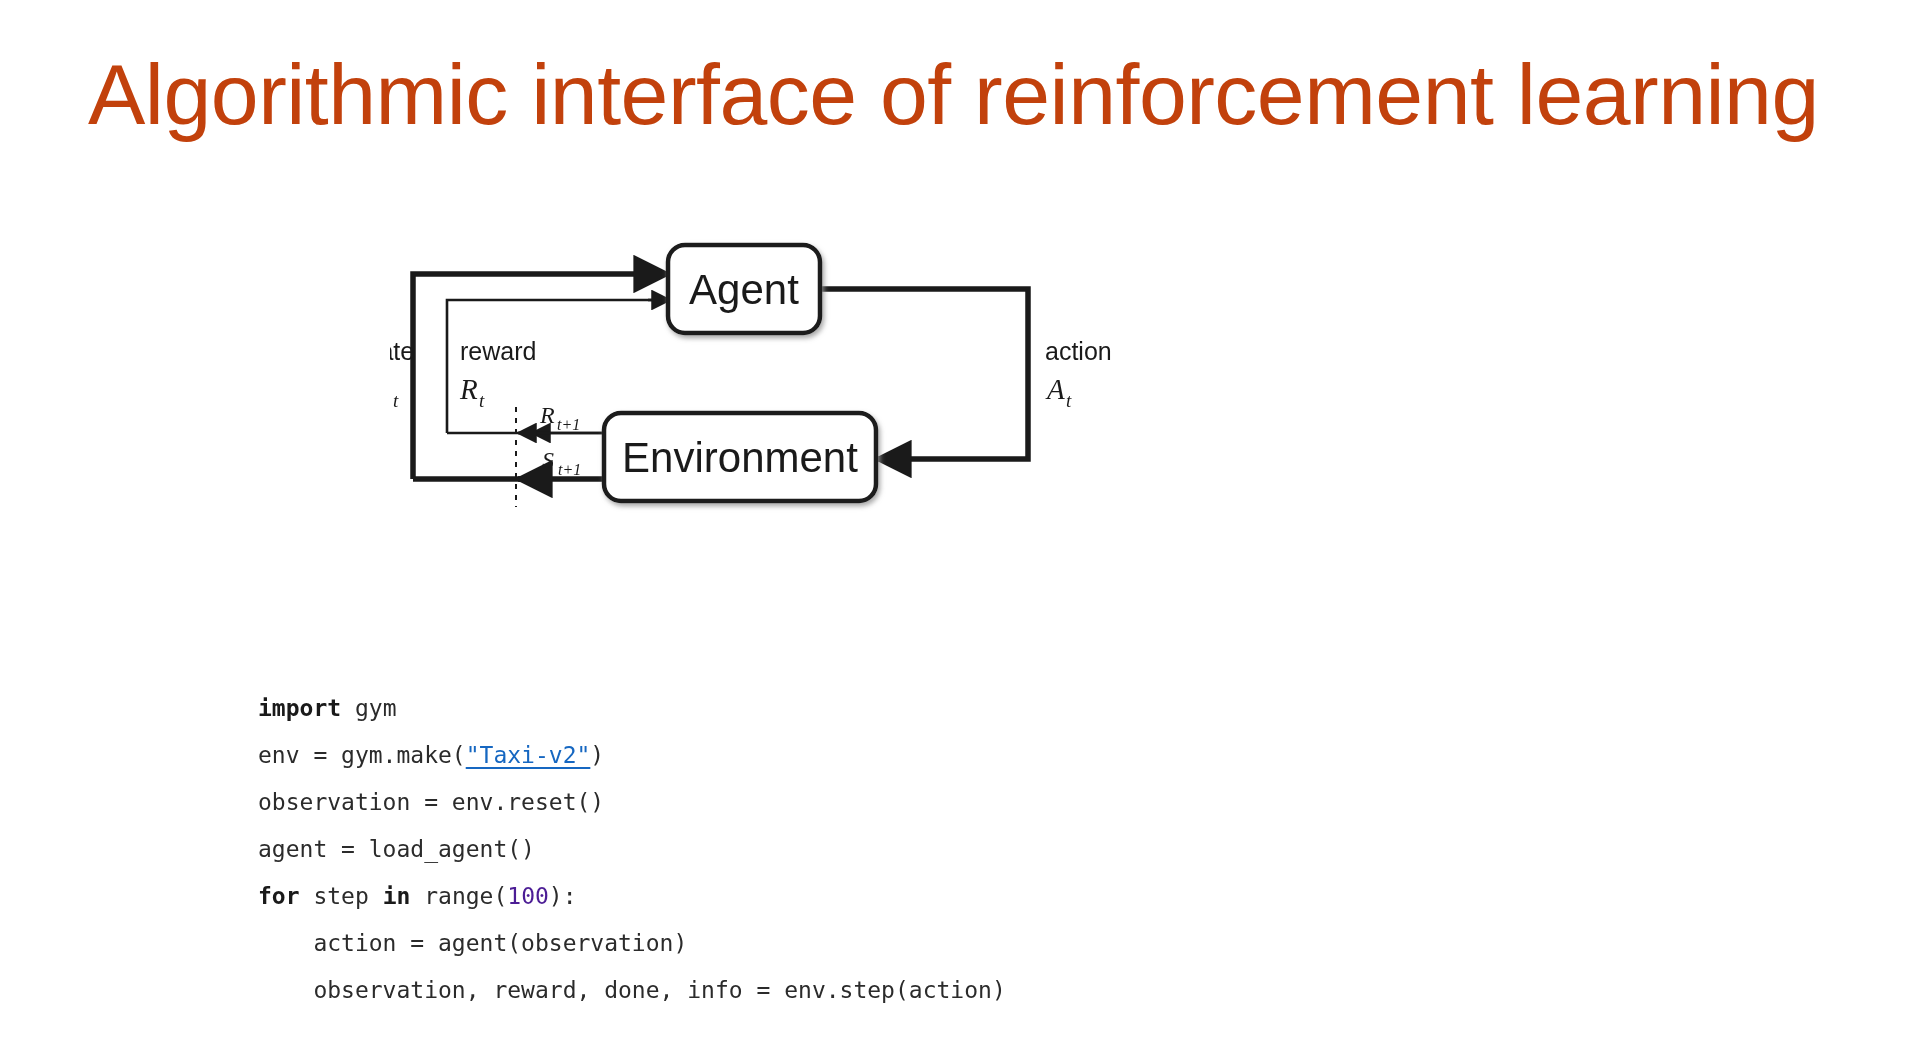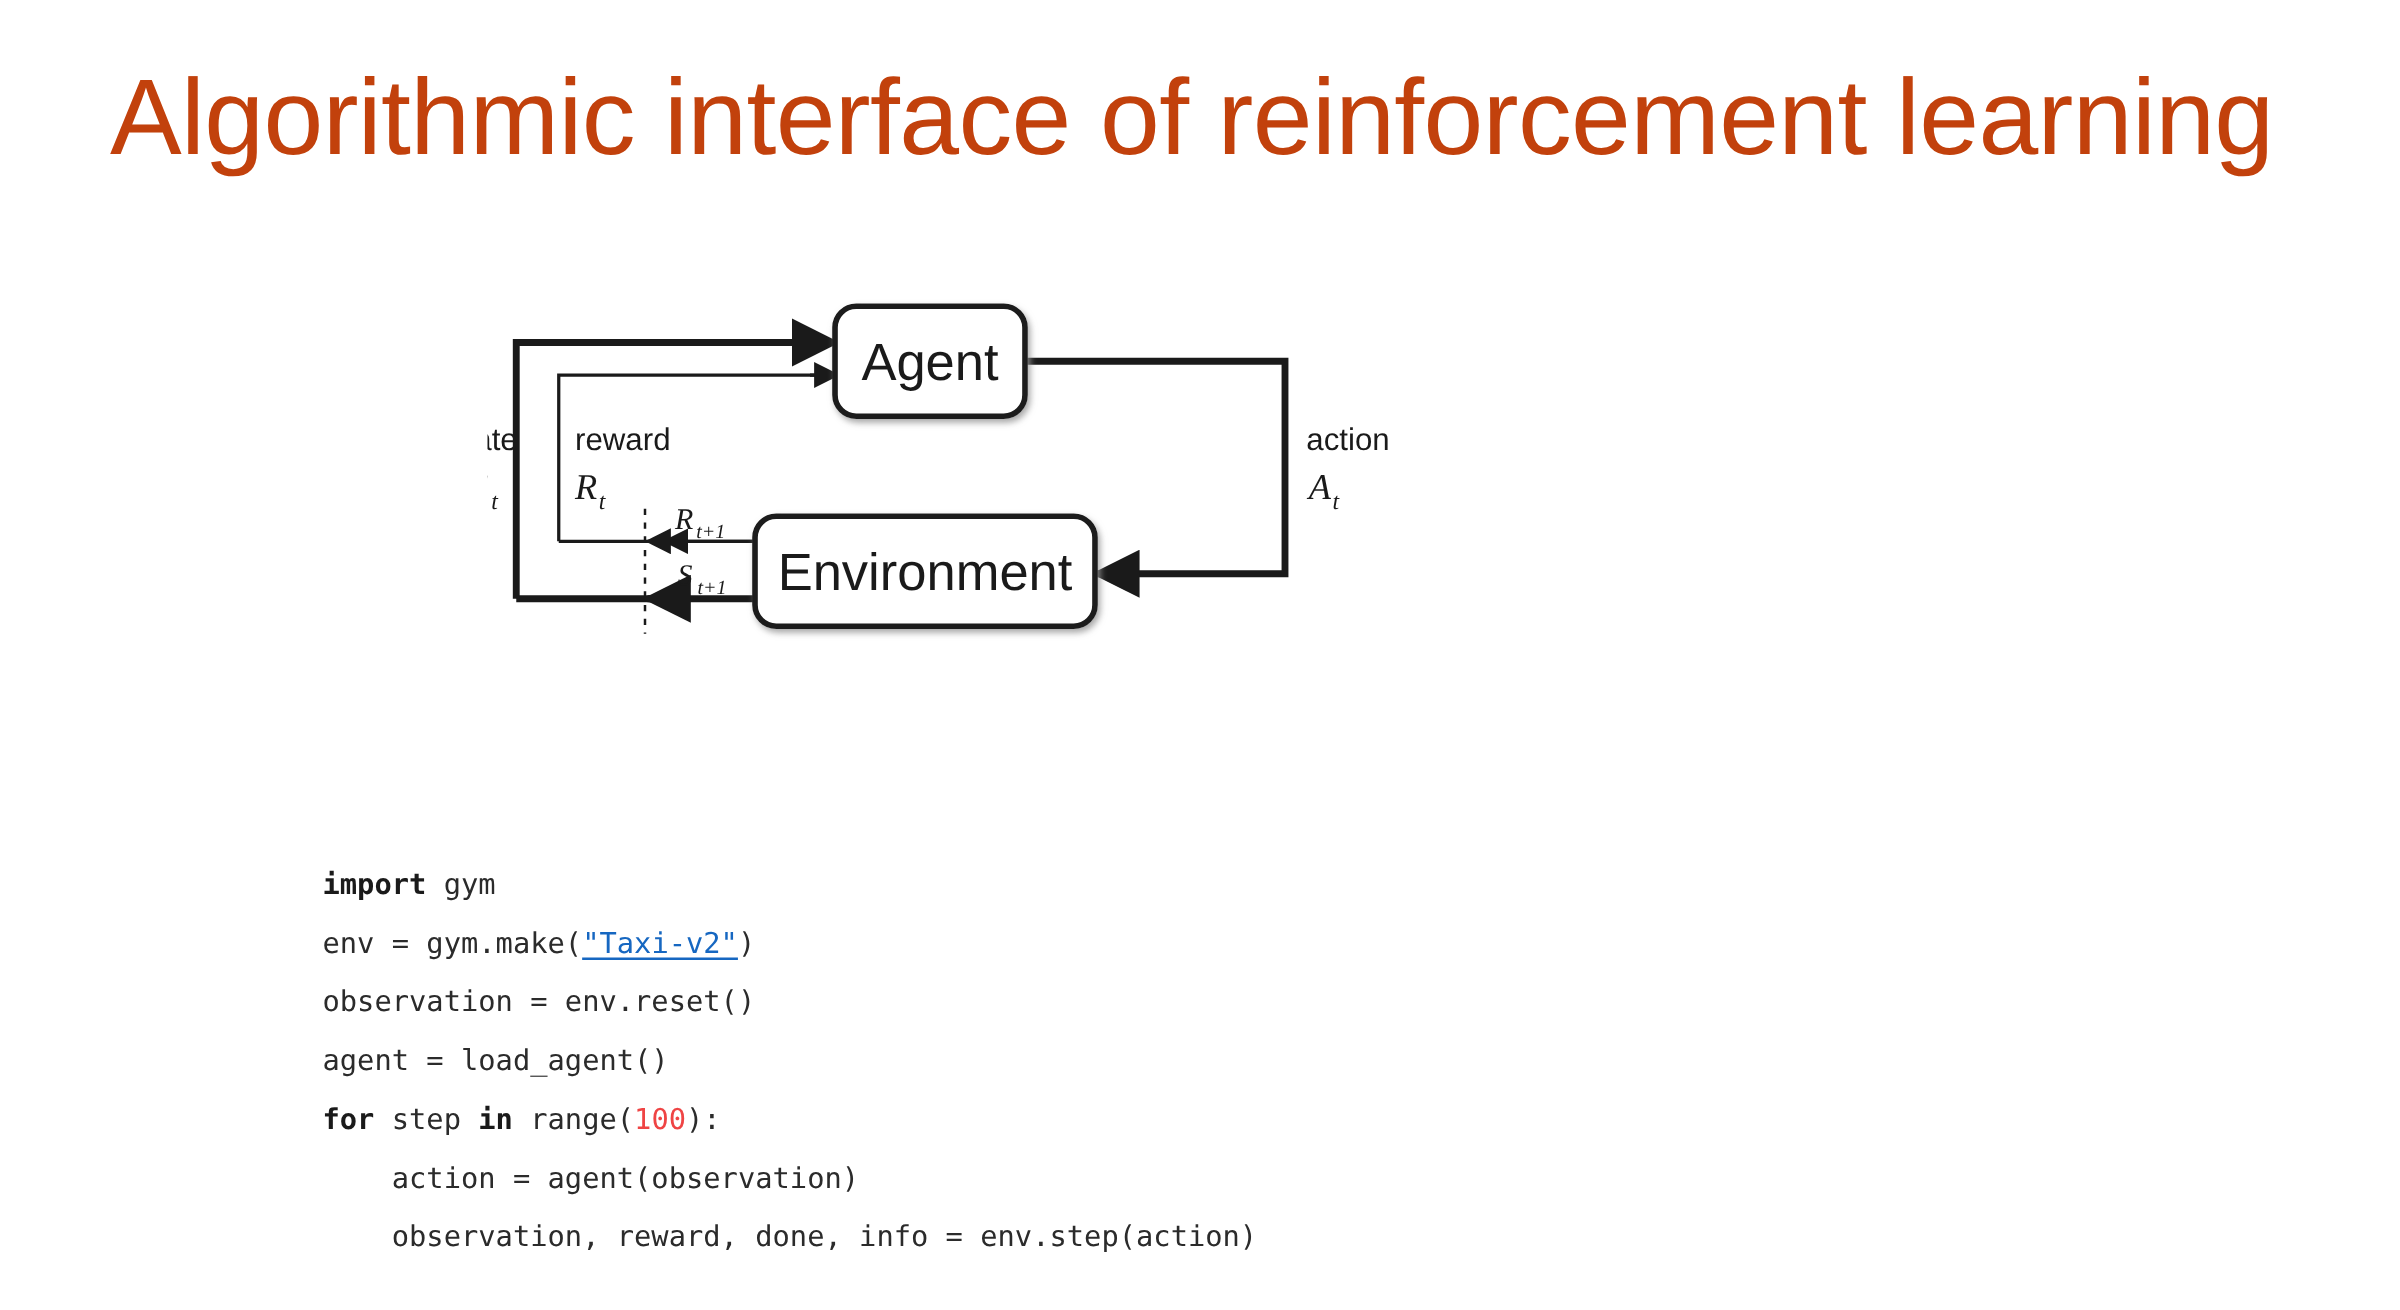--- a/index.html
+++ b/index.html
@@ -84,21 +84,21 @@
     top: 685px;
     font-family: "DejaVu Sans Mono", monospace;
     font-size: 23px;
     line-height: 47px;
     color: #2b2b2b;
     white-space: pre;
     margin-left: 40px;
   }
   .code-line { white-space: pre; }
   .kw { font-weight: bold; color: #1a1a1a; }
-  .num { color: #ef4444; }
+  .num { color: #4c1d95; }
   .lnk {
     color: #1667c1;
     text-decoration: underline;
     text-decoration-thickness: 2px;
     text-underline-offset: 4px;
     cursor: pointer;
   }
 </style>
 </head>
 <body>

